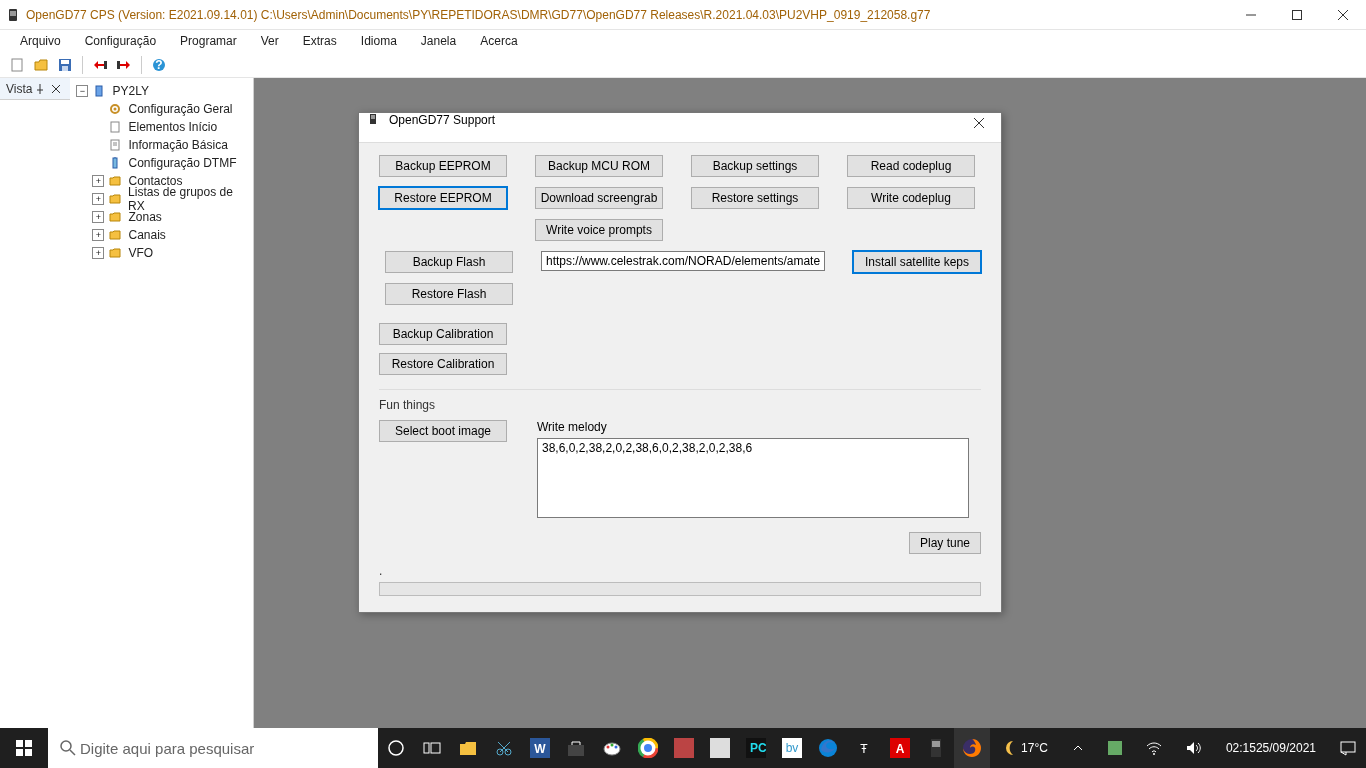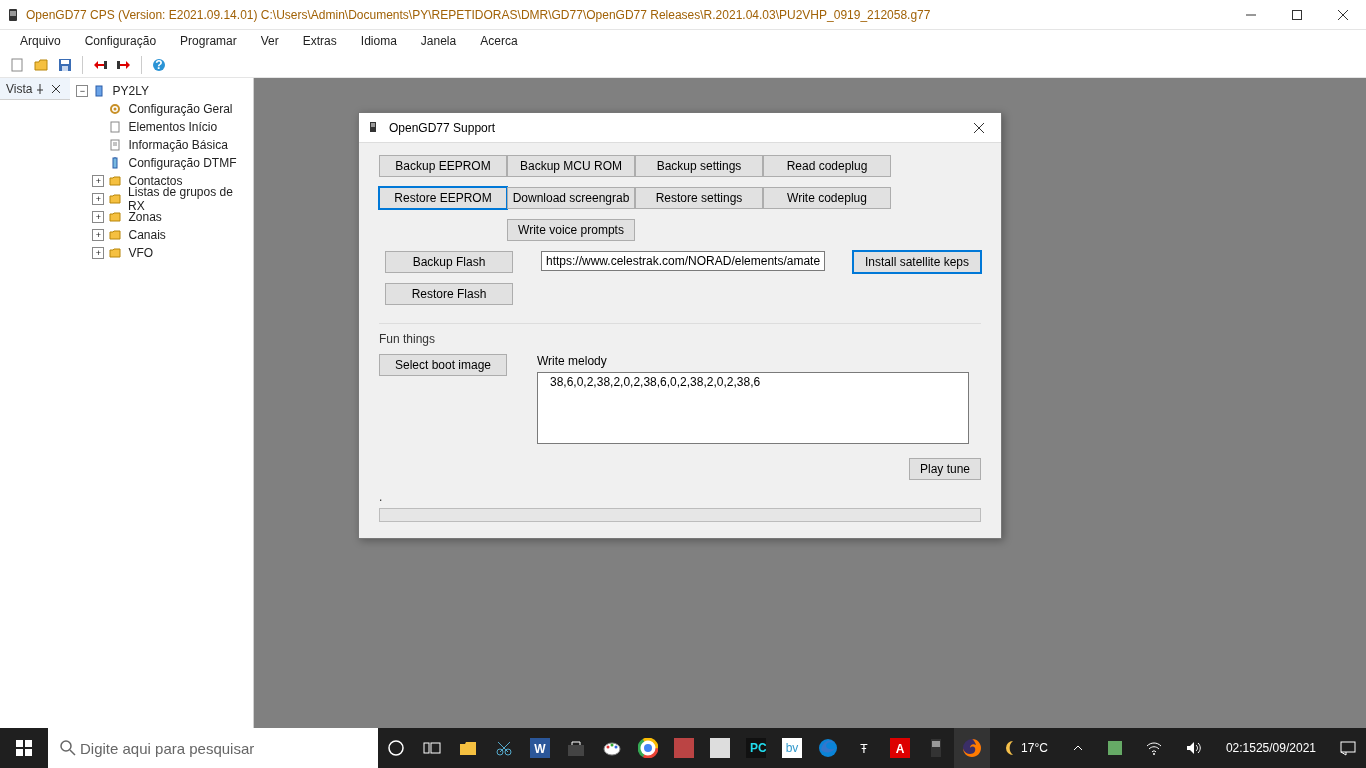--- a/index.html
+++ b/index.html
@@ -26,34 +26,34 @@
 .tree { padding: 4px 2px; font-size: 12px; color: #222; }
 .tree-row { display: flex; align-items: center; height: 18px; padding-left: 4px; gap: 2px; }
 .tree-toggle { width: 12px; height: 12px; border: 1px solid #888; display: flex; align-items: center; justify-content: center; font-size: 9px; line-height: 1; margin-right: 2px; }
 .tree-icon { width: 14px; height: 14px; margin-right: 4px; display:inline-flex; align-items:center; justify-content:center;}
 .indent1 { padding-left: 20px; }
 .indent2 { padding-left: 36px; }
 
 .mdi { flex: 1; background: #808080; position: relative; }
 
 .dialog { position: absolute; left: 104px; top: 34px; width: 644px; background: #f0f0f0; border: 1px solid #777; box-shadow: 2px 2px 8px rgba(0,0,0,0.3); }
-.dialog-title { height: 30px; background: #fff; display: flex; align-items: center; padding: 0 8px; border-bottom: 1px solid #ddd; }
+.dialog-title { height: 30px; background: #fff; display: flex; padding: 0 8px; border-bottom: 1px solid #ddd; }
 .dialog-title .dicon { width: 14px; height: 14px; margin-right: 8px; }
 .dialog-title .dlabel { flex: 1; font-size: 12px; }
 .dialog-title .dclose { width: 28px; height: 20px; display: flex; align-items: center; justify-content: center; }
 .dialog-body { padding: 12px 20px 16px 20px; }
-.btnrow { display: flex; margin-bottom: 10px; }
+.btnrow { display: flex; gap: 28px; margin-bottom: 10px; }
 .col { display: flex; flex-direction: column; gap: 10px; }
 .wbtn { width: 128px; height: 22px; background: #e1e1e1; border: 1px solid #adadad; font-size: 12px; display: flex; align-items: center; justify-content: center; cursor: default; }
 .wbtn.focus { border: 1px solid #0078d7; outline: 1px solid #0078d7; }
 .urlrow { display: flex; gap: 28px; align-items: flex-start; margin-top: 0; margin-bottom: 18px; justify-content: flex-end;}
 .urlinput { width: 284px; height: 20px; border: 1px solid #7a7a7a; background: #fff; padding: 0 4px; font-size: 12px; }
 .section-label { font-size: 12px; color: #333; margin-bottom: 8px; display: block; }
 .fun { border-top: 1px solid #ddd; padding-top: 8px; margin-top: 8px; }
-.melodyarea { width: 432px; height: 72px; border: 1px solid #7a7a7a; background: #fff; padding: 2px 12px; font-size: 12px; resize: none; overflow-y: scroll; }
+.melodyarea { width: 432px; height: 80px; border: 1px solid #7a7a7a; background: #fff; padding: 2px 4px; font-size: 12px; resize: none; overflow-y: scroll; }
 .playrow { display: flex; justify-content: flex-end; margin-top: 14px; }
 .playbtn { width: 72px; height: 22px; background: #e1e1e1; border: 1px solid #adadad; font-size: 12px; }
 .statusdot { font-size: 12px; color: #333; margin-top: 10px; }
 .progressbar { height: 14px; border: 1px solid #bcbcbc; background: #e6e6e6; margin-top: 4px; }
 
 .taskbar { position: absolute; bottom: 0; left: 0; width: 1366px; height: 40px; background: #1f1f1f; display: flex; align-items: center; color: #fff; }
 .taskbar .startbtn { width: 48px; height: 40px; display: flex; align-items: center; justify-content: center; }
 .taskbar .search { flex: 0 0 330px; height: 40px; background: #fff; display: flex; align-items: center; padding: 0 12px; gap: 4px; color: #666; }
 .taskbar .tbitem { width: 36px; height: 40px; display: flex; align-items: center; justify-content: center; }
 .taskbar .tray { margin-left: auto; display: flex; align-items: flex-end; height: 40px; padding-right: 6px; gap: 16px; }
@@ -302,20 +302,24 @@
             <div class="wbtn">Restore Flash</div>
           </div>
           <div class="col" style="justify-content:flex-end;">
             <input class="urlinput" value="https://www.celestrak.com/NORAD/elements/amateur.txt" style="">
           </div>
           <div class="col" style="justify-content:flex-end;">
             <div class="wbtn focus">Install satellite keps</div>
           </div>
         </div>
 
+        <div class="col" style="gap:8px; margin-bottom:14px;">
+          <div class="wbtn">Backup Calibration</div>
+          <div class="wbtn">Restore Calibration</div>
+        </div>
 
         <div class="fun">
           <span class="section-label">Fun things</span>
           <div style="display:flex; gap:30px;">
             <div class="col">
               <div class="wbtn">Select boot image</div>
             </div>
             <div class="col" style="gap:4px;">
               <span>Write melody</span>
               <textarea class="melodyarea" style="">38,6,0,2,38,2,0,2,38,6,0,2,38,2,0,2,38,6</textarea>

